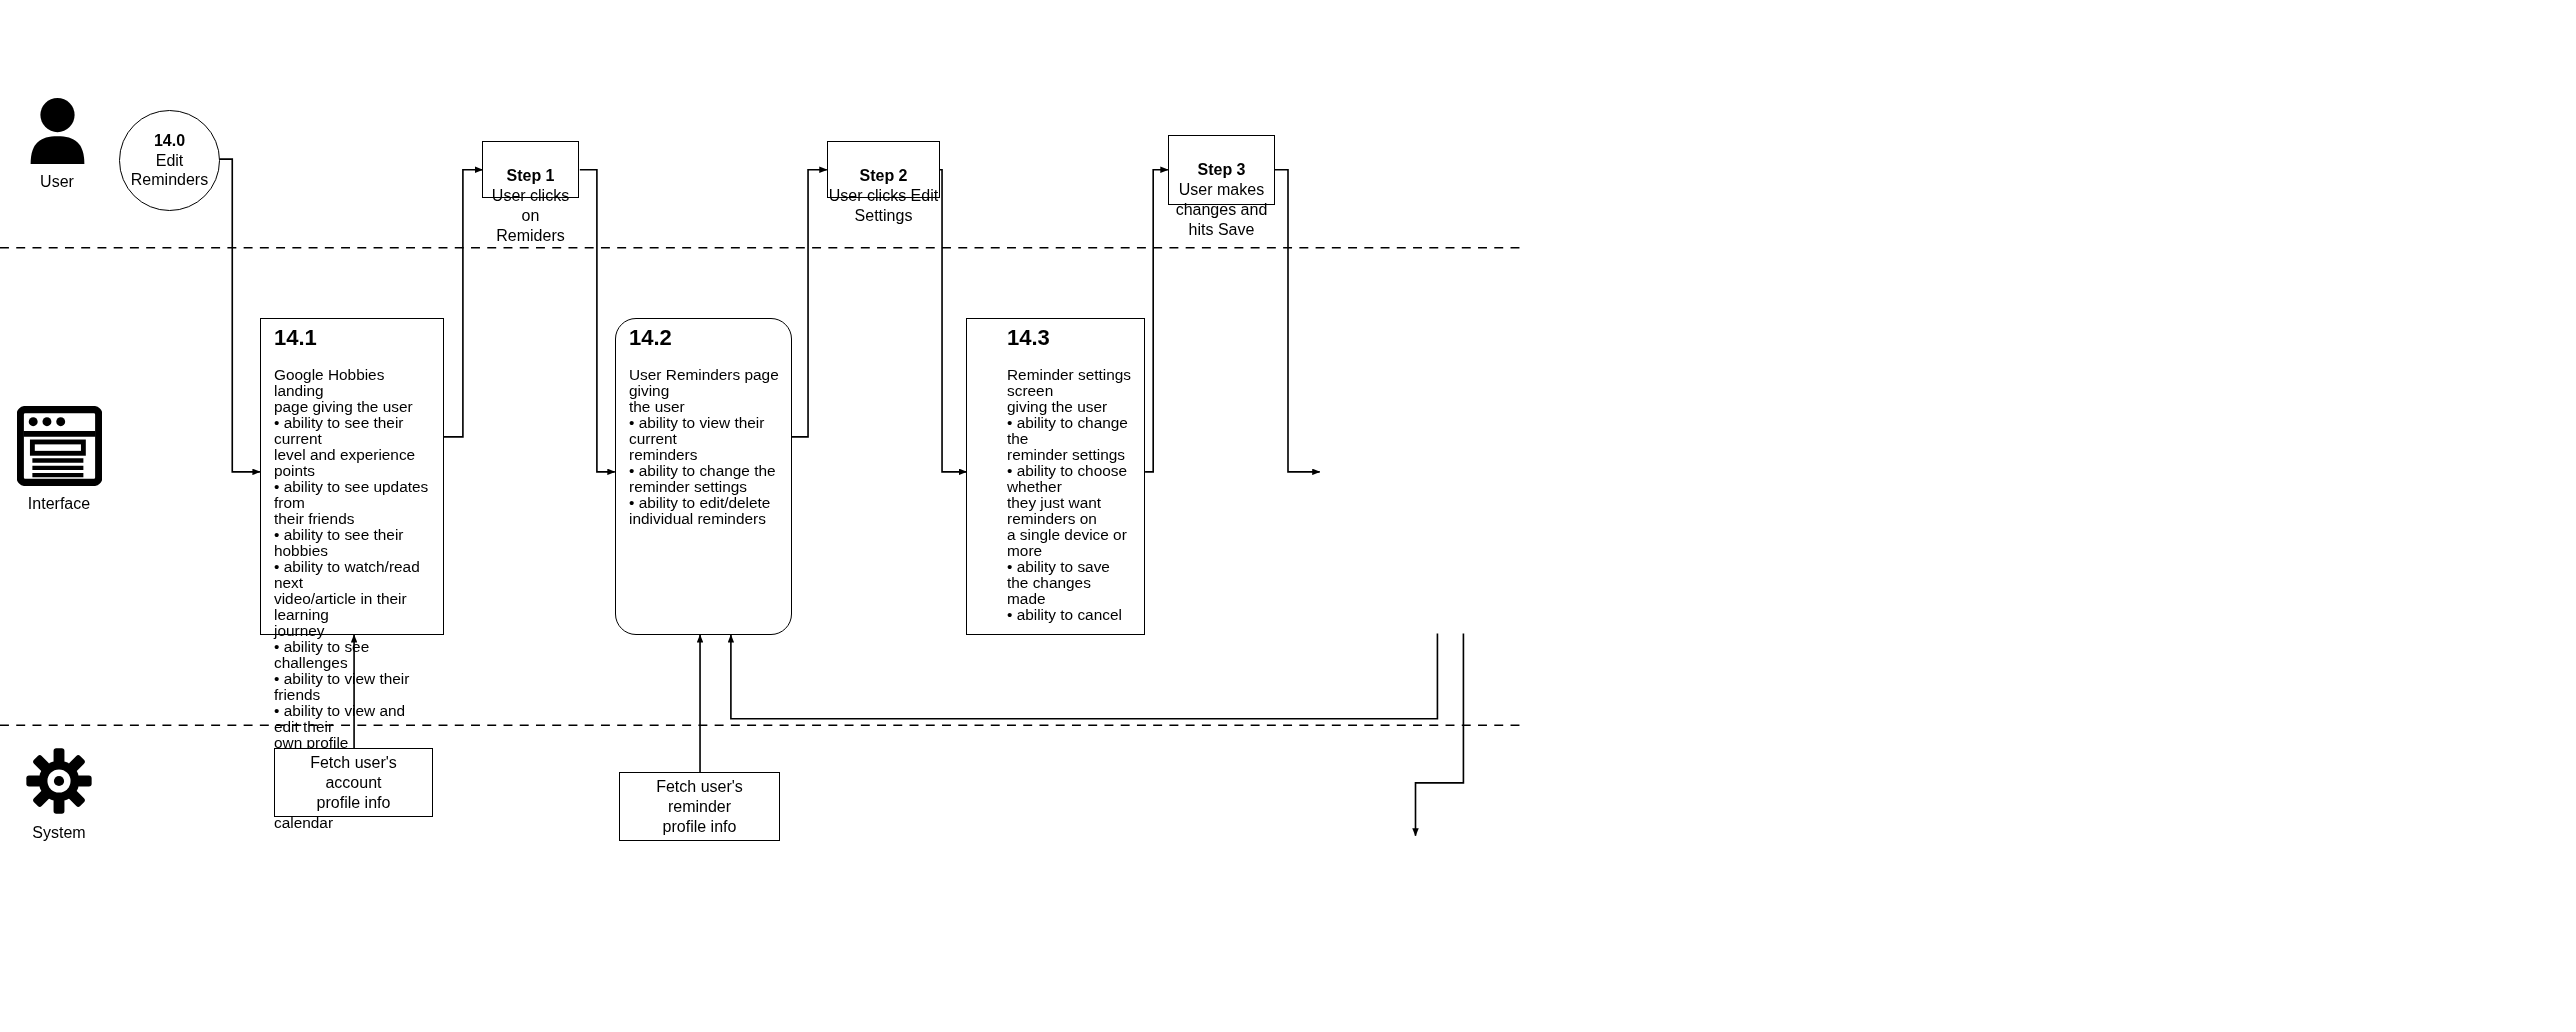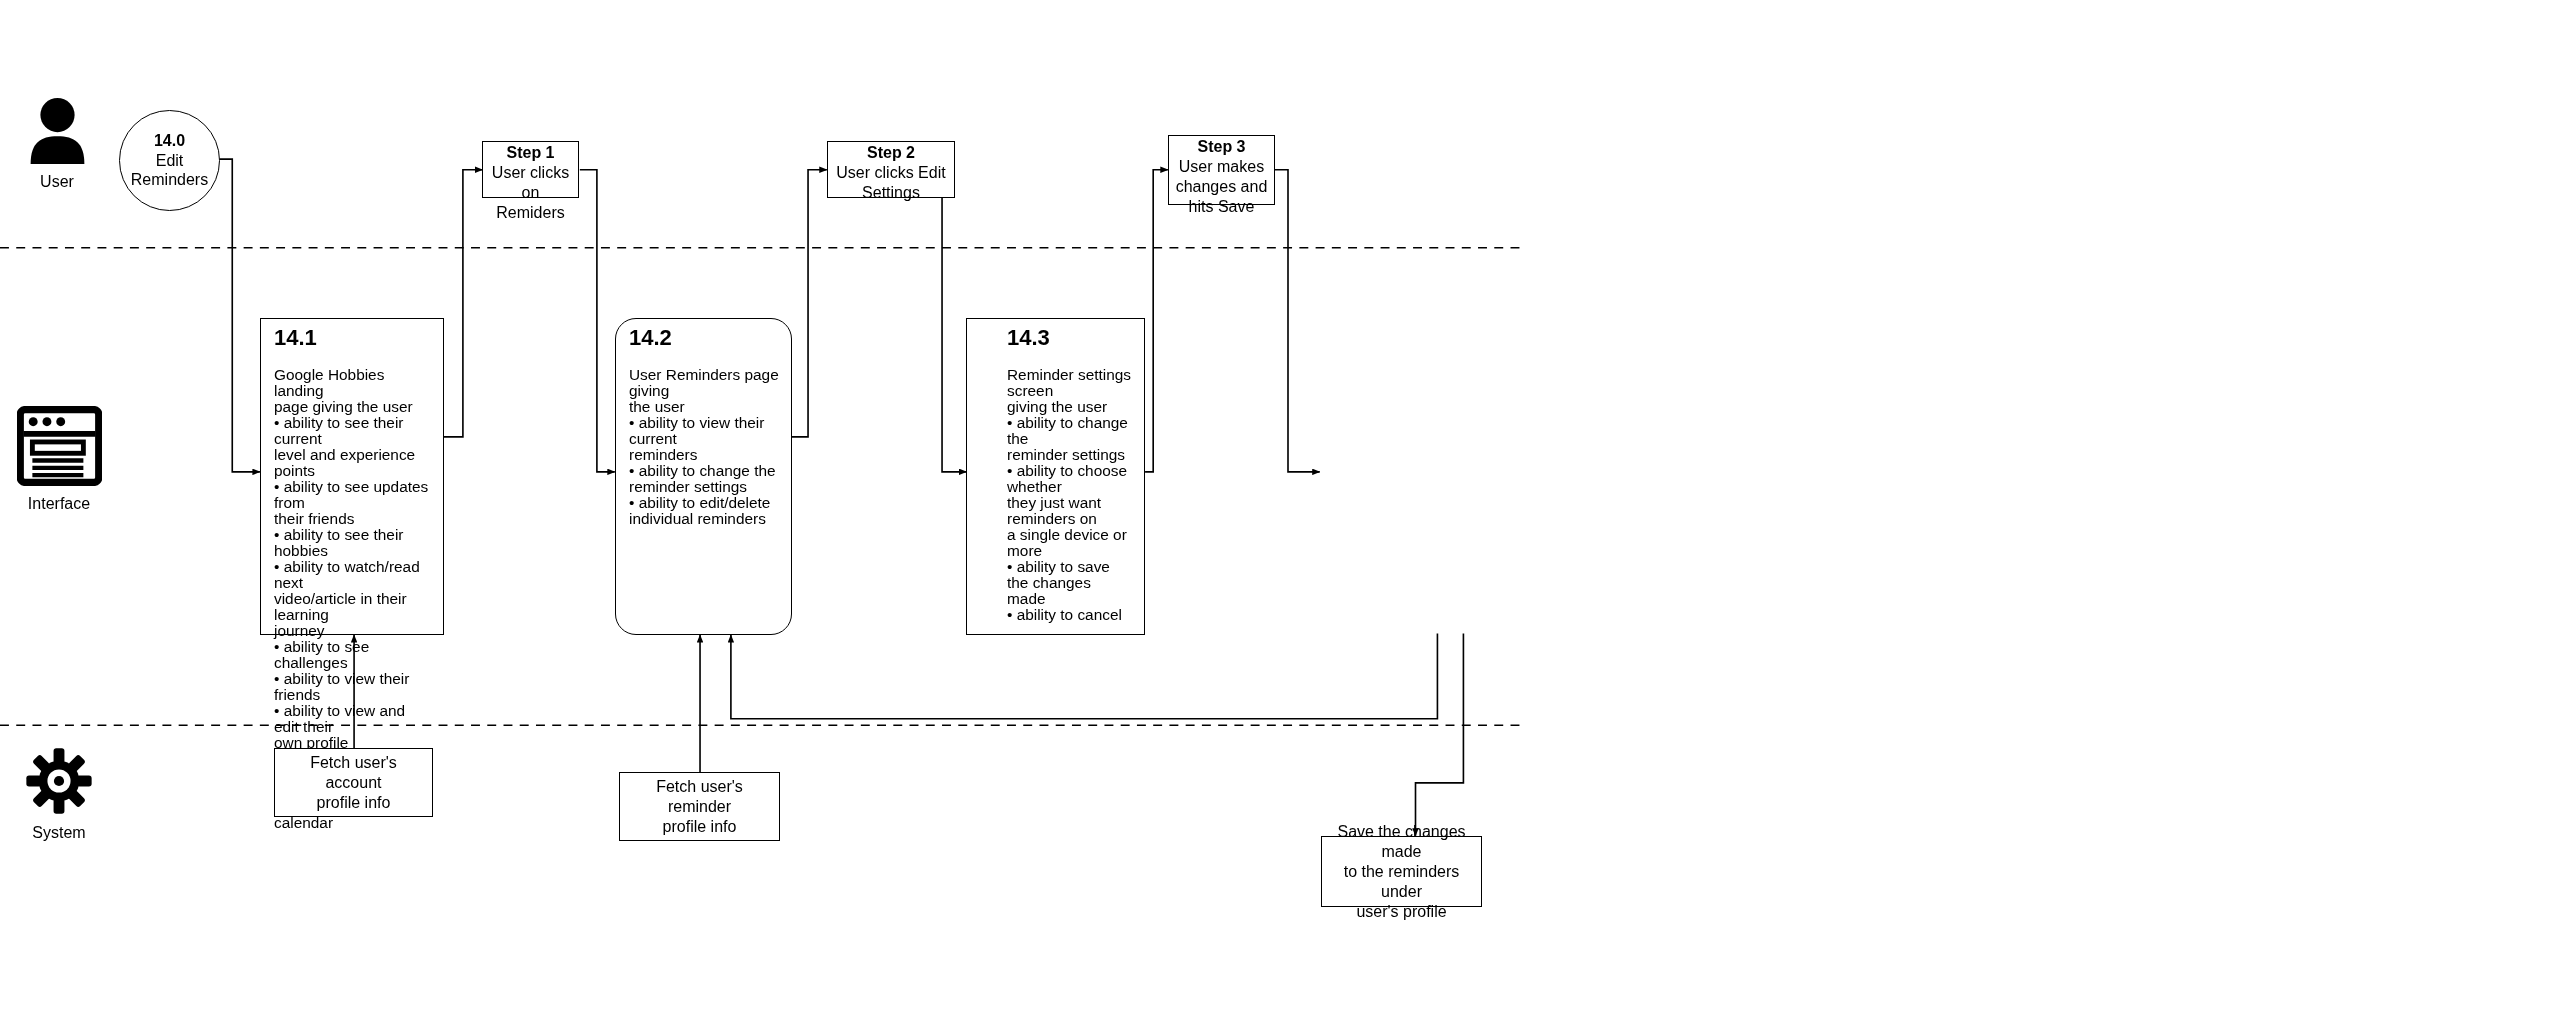--- a/index.html
+++ b/index.html
@@ -63,21 +63,21 @@
   }
   .circle-node .inner { padding: 0 6.5px; }
   .circle-node .bold { font-weight: bold; display: block; }
   
   .step-box {
     border: 1.6px solid #000;
     background: #fff;
     text-align: center;
     font-size: 16px;
     line-height: 20px;
-    padding-top: 1px;
+    padding-top: 24px;
     box-sizing: border-box;
   }
   .step-box .title {
     font-weight: bold;
     display: block;
   }
   .step-box .desc { display: block; }
   
   .screen-box {
     border: 1.6px solid #000;
@@ -200,21 +200,21 @@
       <span>Reminders</span>
     </div>
   </div>
 
   <div class="node step-box" style="left:482px; top:141px; width:97px; height:57px;">
     <span class="title">Step 1</span>
     <span class="desc" style="white-space:pre-line;">User clicks on
 Remiders</span>
   </div>
 
-  <div class="node step-box" style="left:827px; top:141px; width:128px; height:57px;">
+  <div class="node step-box" style="left:827px; top:141px; width:113px; height:57px;">
     <span class="title">Step 2</span>
     <span class="desc" style="white-space:pre-line;">User clicks Edit
 Settings</span>
   </div>
 
   <div class="node step-box" style="left:1168px; top:135px; width:107px; height:70px;">
     <span class="title">Step 3</span>
     <span class="desc" style="white-space:pre-line;">User makes
 changes and
 hits Save</span>
@@ -267,18 +267,15 @@
 • ability to cancel</span>
   </div>
 
 
   <div class="node sys-box" style="left:274px; top:748px; width:159px; height:69px; white-space:pre-line;">Fetch user's account
 profile info</div>
 
   <div class="node sys-box" style="left:619px; top:772px; width:161px; height:69px; white-space:pre-line;">Fetch user's reminder
 profile info</div>
 
-  <div class="node sys-box" style="left:1321px; top:836px; width:161px; height:71px; white-space:pre-line;">Save the changes made
-to the reminders under
-user's profile</div>
 
 </div>
 
 
 </body></html>

